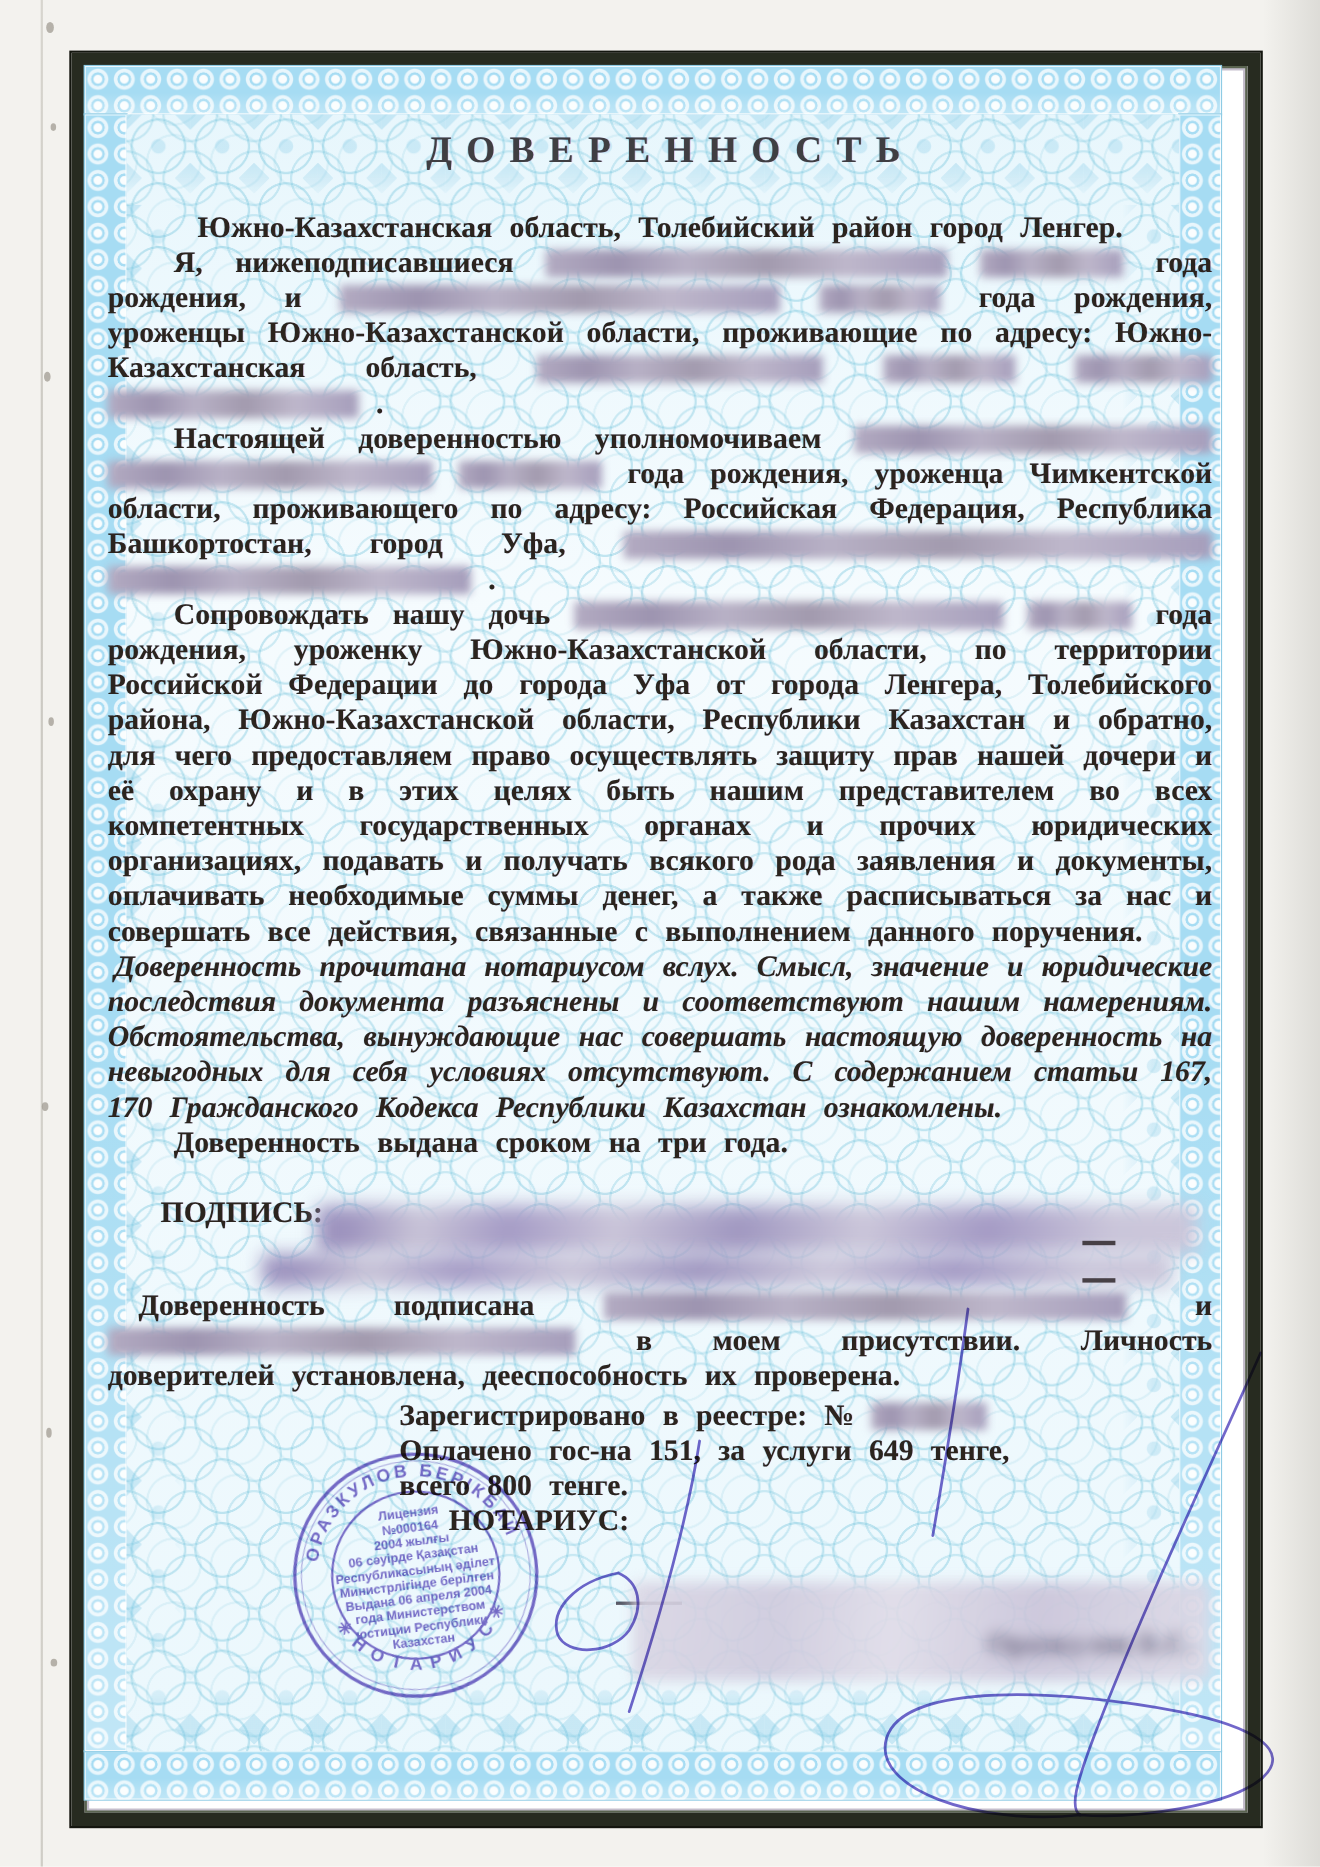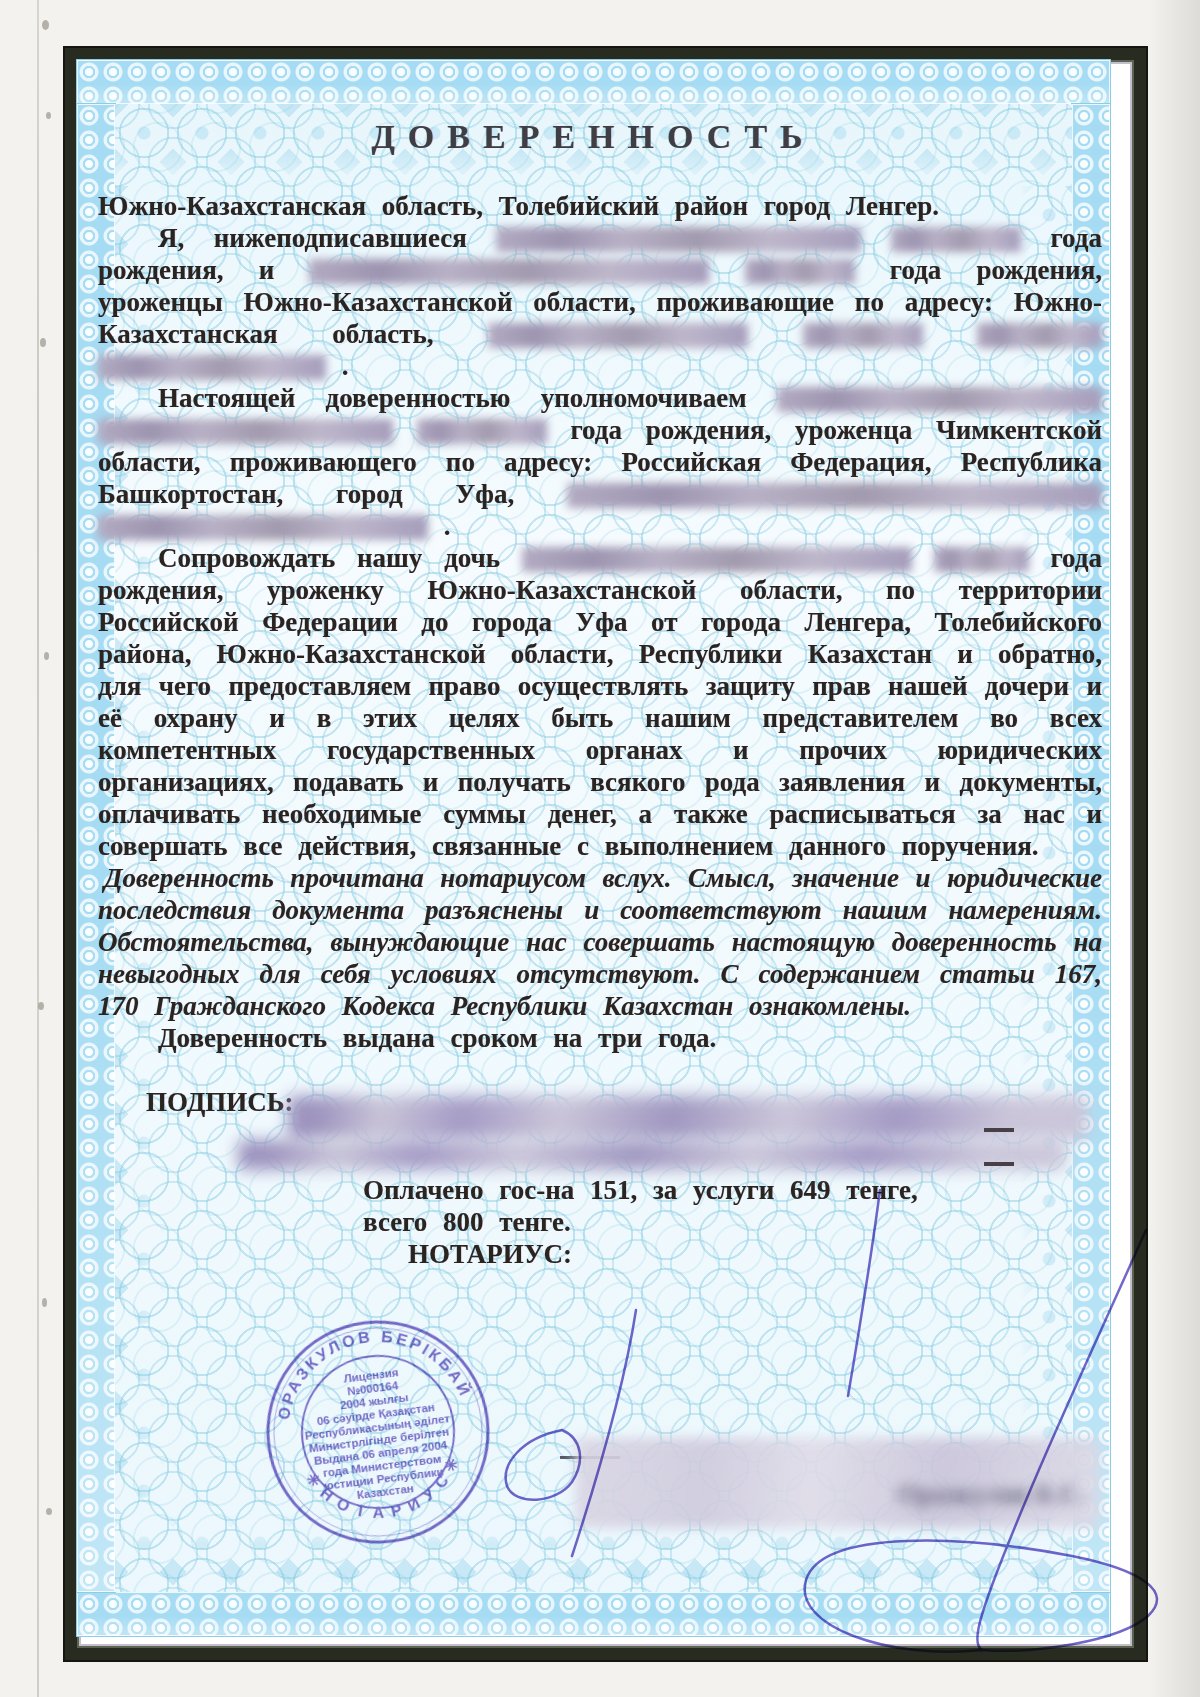--- a/index.html
+++ b/index.html
@@ -62,29 +62,30 @@
     -webkit-mask-image:linear-gradient(to top,#000 55%,transparent);mask-image:linear-gradient(to top,#000 55%,transparent);}
   .tiles-left{left:115px;top:186px;width:52px;height:1328px;
     -webkit-mask-image:linear-gradient(to right,#000 45%,transparent);mask-image:linear-gradient(to right,#000 45%,transparent);}
   .tiles-right{left:1020px;top:186px;width:52px;height:1328px;
     -webkit-mask-image:linear-gradient(to left,#000 45%,transparent);mask-image:linear-gradient(to left,#000 45%,transparent);}
   
   .doc-title{
     position:absolute;left:115px;top:118px;width:957px;text-align:center;
     font-size:34px;font-weight:bold;letter-spacing:13px;color:#3f3e42;
     text-shadow:.6px 0 rgba(170,40,170,.25), -.6px 0 rgba(0,140,150,.22);
+    padding-left:16px;
   }
   .content{position:absolute;left:98px;top:0;width:1004px;color:#2b241e;}
   .para, .line{
     font-size:27px;font-weight:bold;line-height:32px;word-spacing:9px;
     text-shadow:.5px 0 rgba(160,40,160,.20), -.5px 0 rgba(0,130,140,.18);
     margin:0;
   }
   .para{text-align:justify;}
-  .center{}
+  .center{text-align:center;}
   .blur{
     display:inline-block;height:25px;vertical-align:-5px;border-radius:2px;
     background:linear-gradient(90deg,#b3abc2 0%,#9d94b0 18%,#b8b1c6 35%,#a29aae 55%,#beb7cb 75%,#a59dbb 100%);
     filter:blur(4px);
   }
   .bottom-section{position:absolute;left:98px;top:1086px;width:1004px;color:#2b241e;}
   .sig-label{margin-left:48px;}
   .sig-area{position:relative;height:52px;}
   .sig-blur-1,.sig-blur-2{
     position:absolute;border-radius:4px;filter:blur(8px);
@@ -158,22 +159,24 @@
 
 <div class="bottom-section">
   <div class="line sig-label">ПОДПИСЬ:</div>
   <div class="sig-area">
     <div class="sig-blur-1"></div>
     <div class="sig-blur-2"></div>
     <div class="sig-dash sig-dash-1"></div>
     <div class="sig-dash sig-dash-2"></div>
   </div>
   <div>
+      <p class="para" style="text-indent: 28px;">Доверенность  подписана  <span class="blur" style="width: 475px;"></span> и <span class="blur" style="width: 425px;"></span> в  моем  присутствии.  Личность доверителей установлена, дееспособность их  проверена.</p>
     </div>
   <div class="registry">
+    <div class="line"><span>Зарегистрировано в реестре: № </span><span class="blur reg-blur"></span></div>
     <div class="line">Оплачено гос-на 151, за услуги 649 тенге,</div>
     <div class="line">всего 800 тенге.</div>
     <div class="line notary-line">НОТАРИУС:</div>
   </div>
 </div>
 
 <div class="tenge-underline"></div>
 <div class="notary-blur">
   <span class="notary-hint">Оразкулов Б.С.</span>
 </div>

